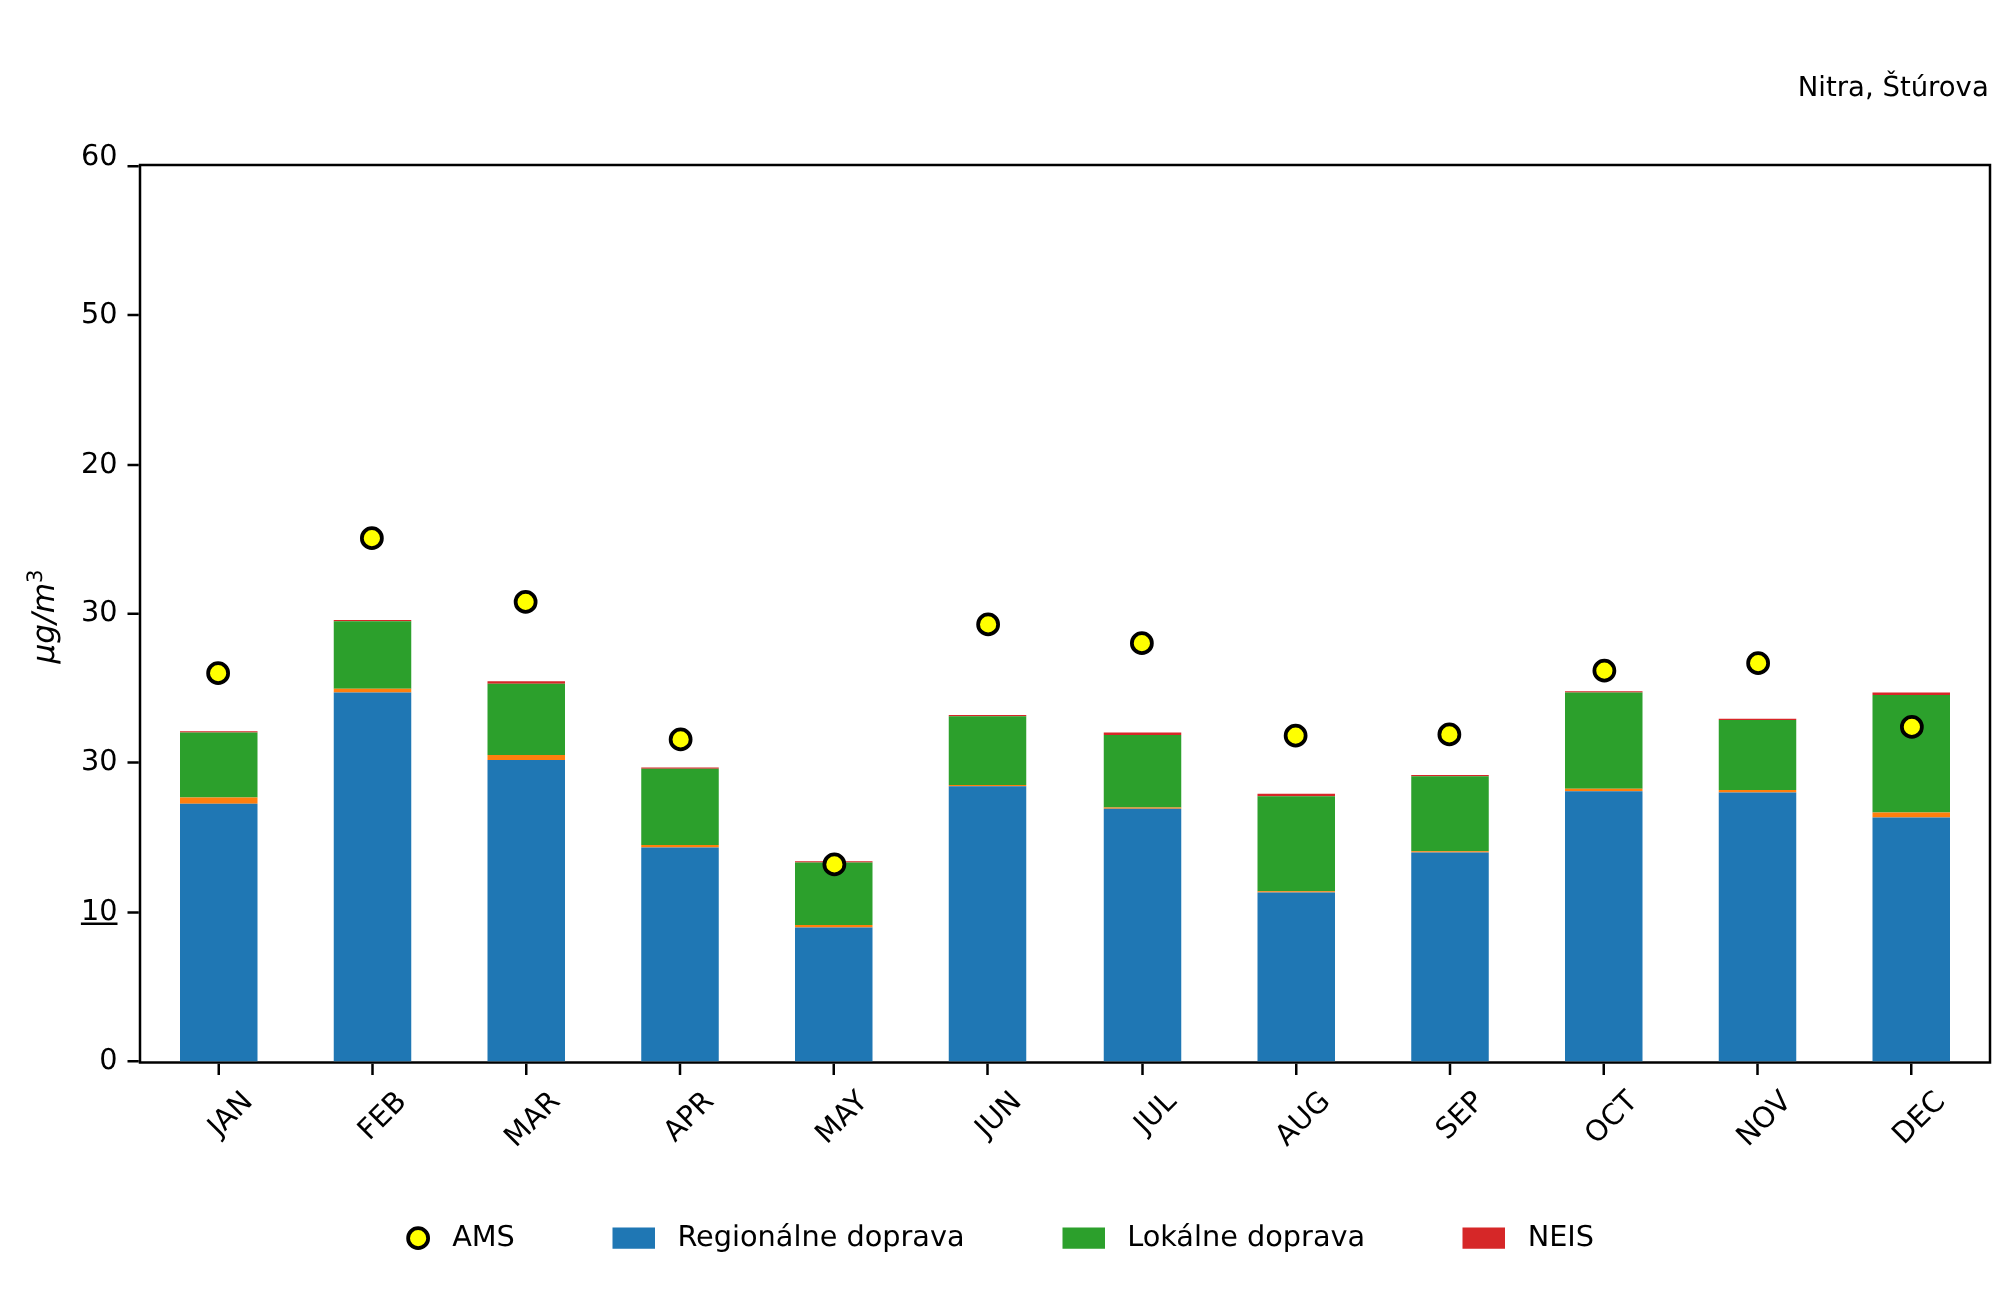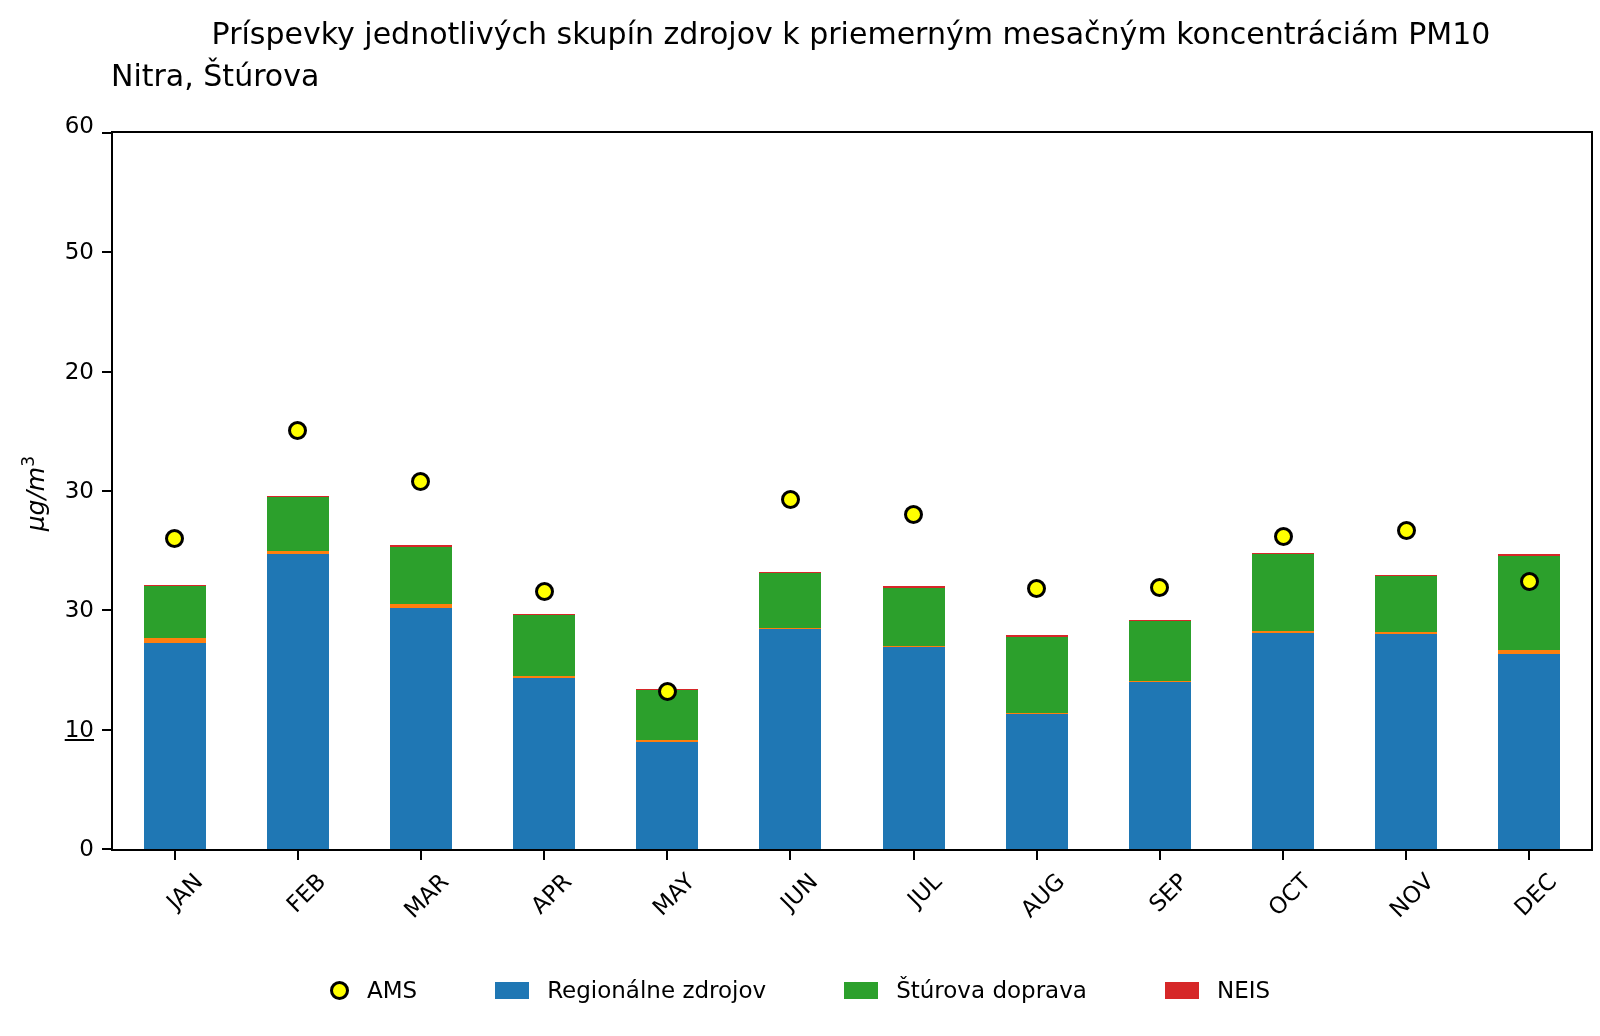--- a/index.html
+++ b/index.html
@@ -23,22 +23,22 @@
     text-align: center;
     font-size: 30px;
     color: #000000;
     white-space: nowrap;
   }
   .title-line2 {
     position: absolute;
     top: 58px;
     left: 111px;
     width: 1480px;
-    text-align: left;
-    font-size: 30px;
+    text-align: right;
+    font-size: 22px;
     color: #000000;
   }
   .ylabel {
     position: absolute;
     left: -46px;
     top: 478px;
     width: 160px;
     text-align: center;
     font-size: 25px;
     font-style: italic;
@@ -140,21 +140,20 @@
   .legend-label {
     font-size: 23px;
     color: #000000;
     white-space: nowrap;
   }
 </style>
 </head>
 <body>
 
 <div id="figure">
-  <div class="title-line1">Príspevky jednotlivých skupín zdrojov k priemerným mesačným koncentráciám PM10</div>
   <div class="title-line2">Nitra, Štúrova</div>
 
   <div class="ylabel"><span>μg/m</span><sup>3</sup></div>
 
   <div class="plot-box"></div>
 
   <div id="yticks-layer">
       <div class="ytick-mark" style="left: 102px; top: 848px;"></div>
       <div class="ytick-label" style="left: 28px; top: 835px;">0</div>
       <div class="ytick-mark" style="left: 102px; top: 728.667px;"></div>
@@ -285,24 +284,24 @@
       <div class="ams-dot" style="background: rgb(255, 255, 0); border-color: rgb(0, 0, 0); left: 1519.92px; top: 572.193px;"></div>
     </div>
 
   <div class="legend" id="legend">
       <div class="legend-item">
         <span class="legend-circle" style="background: rgb(255, 255, 0);"></span>
         <span class="legend-label">AMS</span>
       </div>
       <div class="legend-item">
         <span class="legend-swatch" style="background: rgb(31, 119, 180);"></span>
-        <span class="legend-label">Regionálne zdrojov</span>
+        <span class="legend-label">Regionálne doprava</span>
       </div>
       <div class="legend-item">
         <span class="legend-swatch" style="background: rgb(44, 160, 44);"></span>
-        <span class="legend-label">Štúrova doprava</span>
+        <span class="legend-label">Lokálne doprava</span>
       </div>
       <div class="legend-item">
         <span class="legend-swatch" style="background: rgb(214, 39, 40);"></span>
         <span class="legend-label">NEIS</span>
       </div>
     </div>
 </div>
 
 </body></html>

